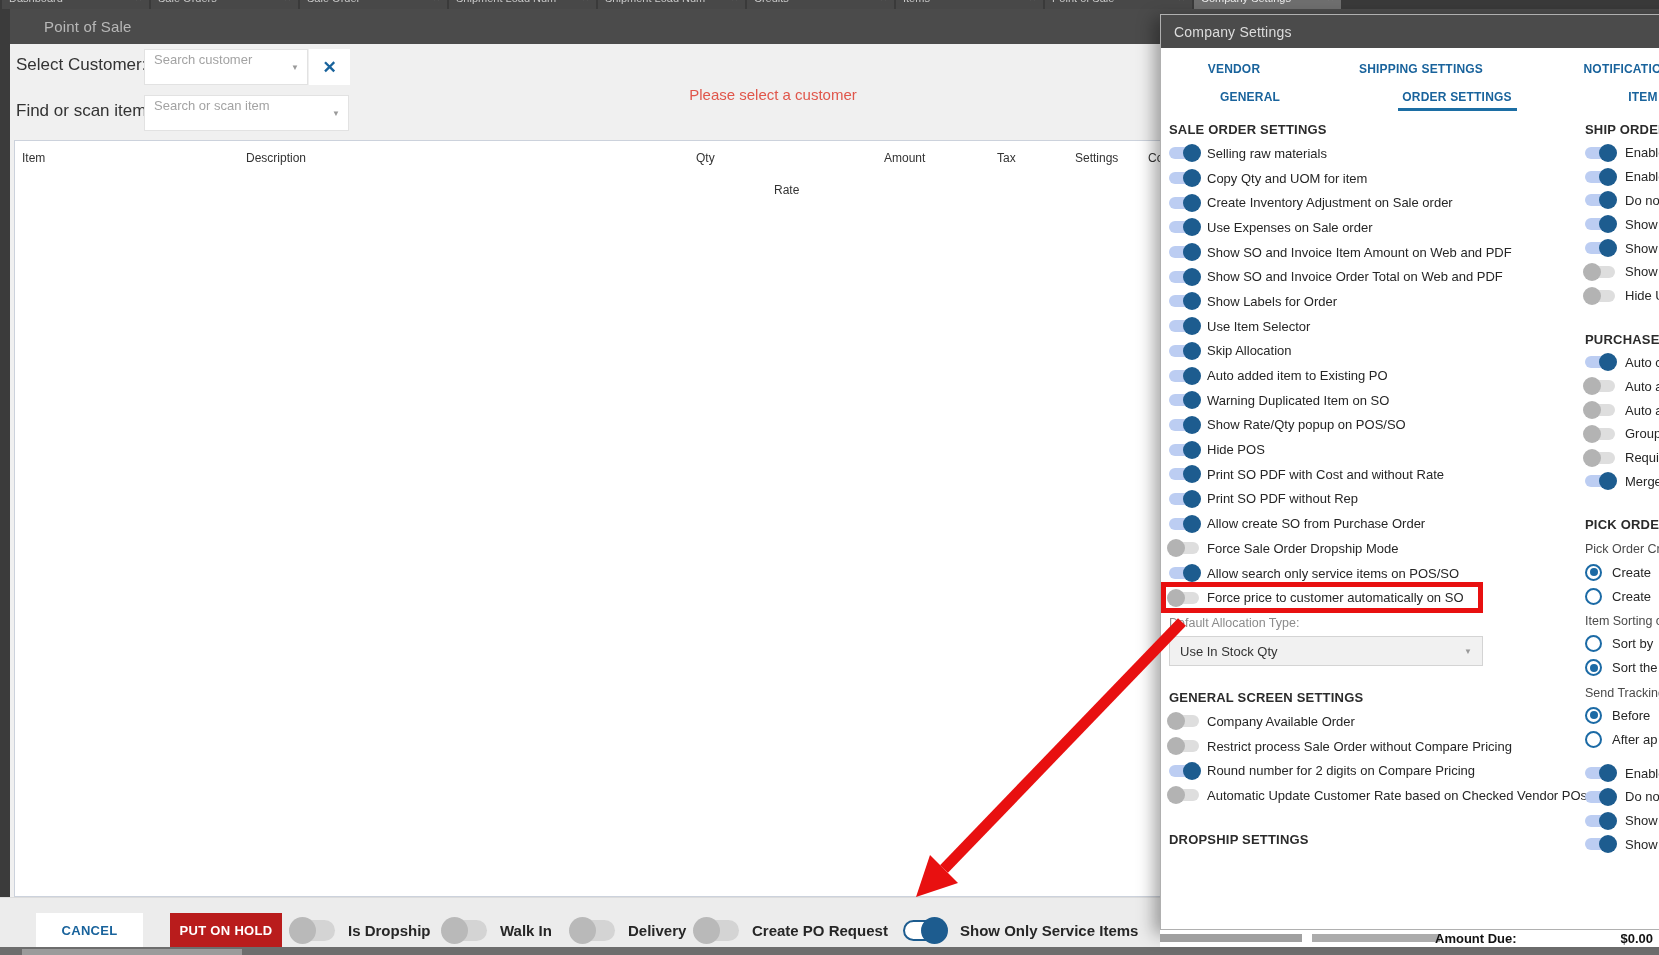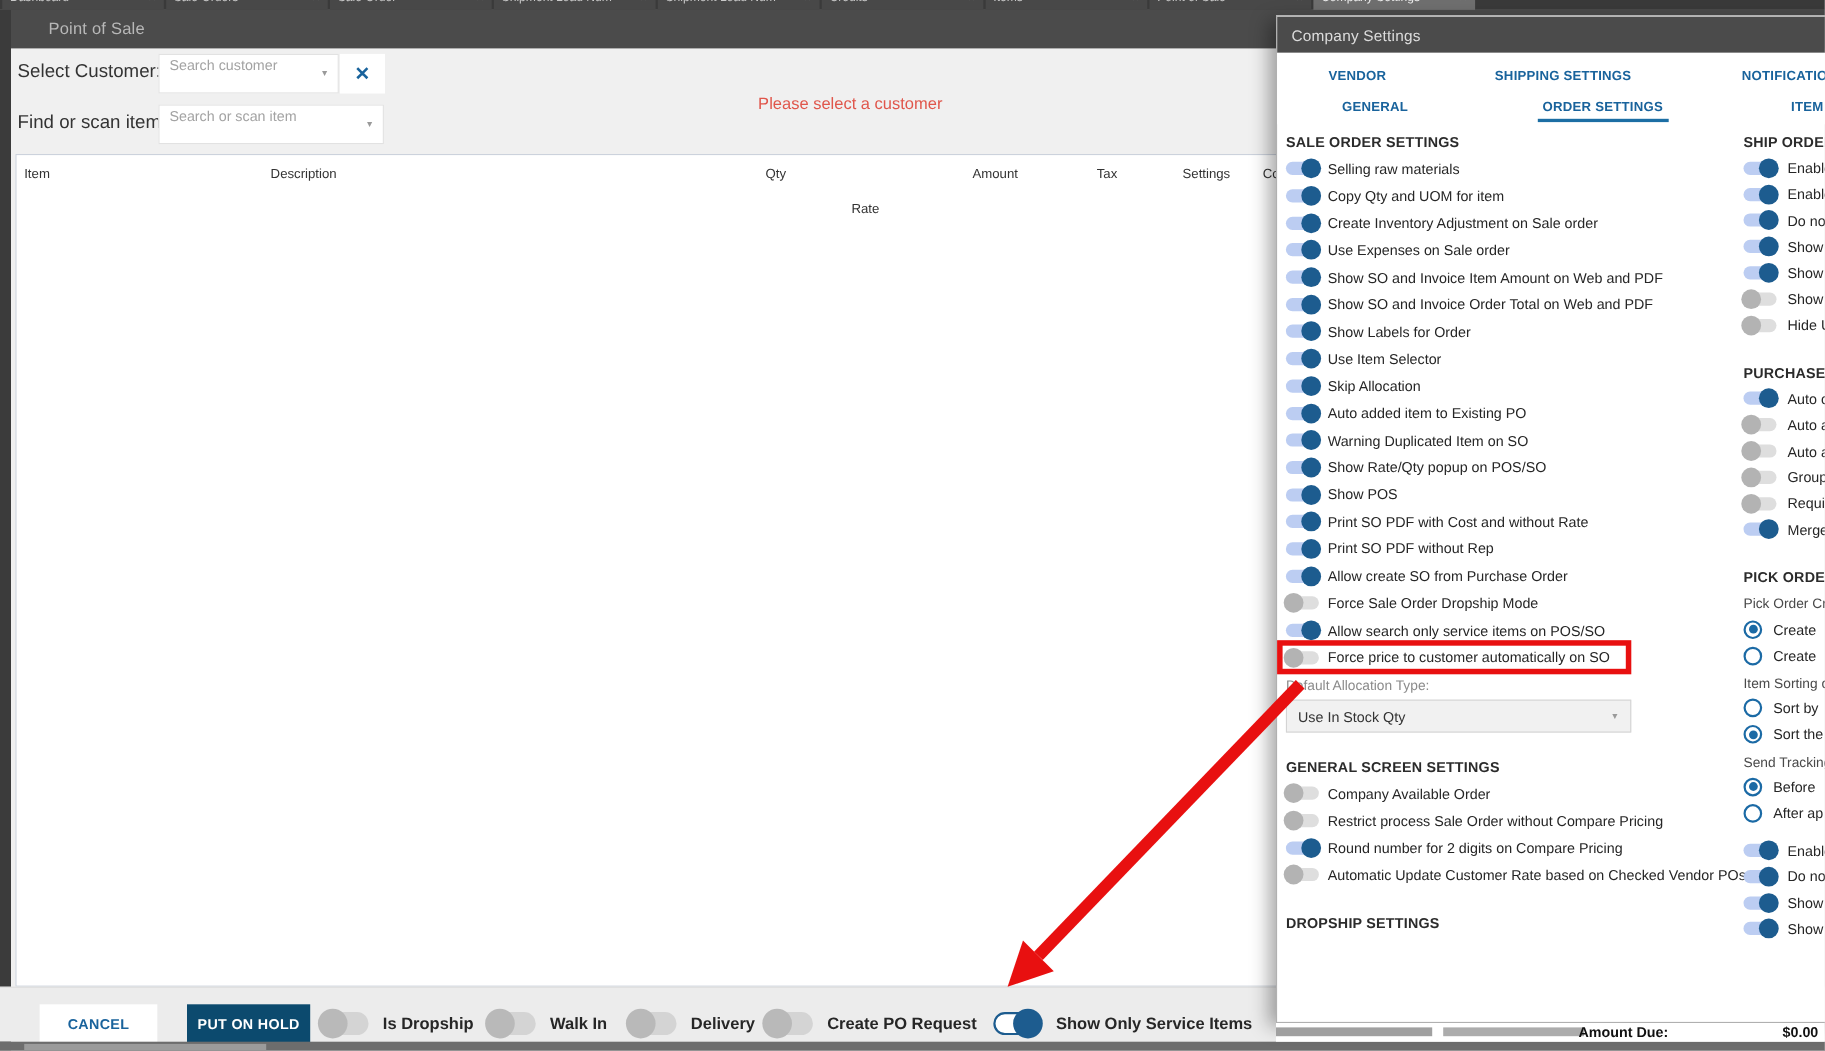--- a/index.html
+++ b/index.html
@@ -31,21 +31,21 @@
   .clear-btn{position:absolute;left:309px;top:49px;width:41px;height:36px;background:#fff;border:0;color:#19639c;font-size:17px;font-weight:700;cursor:pointer;}
   .warn-msg{position:absolute;left:573px;top:86px;width:400px;text-align:center;font-size:15px;color:#e0564b;}
 
   .items-table{position:absolute;left:14px;top:140px;width:1150px;height:757px;background:#fff;border:1px solid #ccd2dc;box-sizing:border-box;}
   .th{position:absolute;top:10px;font-size:12px;color:#333;}
 
   
   .toolbar{position:absolute;left:0;top:897px;width:1659px;height:50px;background:#ececec;border-top:1px solid #dcdcdc;box-sizing:border-box;}
   .toolbar button{position:absolute;top:15px;height:35px;border:0;font-weight:700;font-size:13px;letter-spacing:.3px;cursor:pointer;}
   .btn-cancel{left:36px;width:107px;background:#fff;color:#19639c;}
-  .btn-hold{left:170px;width:112px;background:#0c4a6e;color:#fff;}
+  .btn-hold{left:170px;width:112px;background:#b91c1c;color:#fff;}
   .tgl-group{position:absolute;top:15px;height:35px;display:flex;align-items:center;gap:13px;}
   .big-toggle{width:44px;height:21px;border-radius:11px;position:relative;flex:none;cursor:pointer;}
   .big-toggle.off{background:#d4d4d4;}
   .big-toggle .big-knob{position:absolute;top:-3px;width:27px;height:27px;border-radius:50%;}
   .big-toggle.off .big-knob{left:-2px;background:#b9b9b9;}
   .big-toggle.on{background:#fff;border:2px solid #1d5c8f;box-sizing:border-box;}
   .big-toggle.on .big-knob{right:-3px;top:-5px;background:#1d5c8f;}
   .tgl-label{font-weight:600;font-size:15px;color:#262626;white-space:nowrap;}
 
   .bottom-strip{position:absolute;left:0;top:947px;width:1659px;height:8px;background:#6d6d6d;}
@@ -309,21 +309,21 @@
         <div class="t-row">
           <span class="toggle on">
             <span class="knob"></span>
           </span>
           <span class="t-label">Show Rate/Qty popup on POS/SO</span>
         </div>
         <div class="t-row">
           <span class="toggle on">
             <span class="knob"></span>
           </span>
-          <span class="t-label">Show POS</span>
+          <span class="t-label">Hide POS</span>
         </div>
         <div class="t-row">
           <span class="toggle on">
             <span class="knob"></span>
           </span>
           <span class="t-label">Print SO PDF with Cost and without Rate</span>
         </div>
         <div class="t-row">
           <span class="toggle on">
             <span class="knob"></span>

